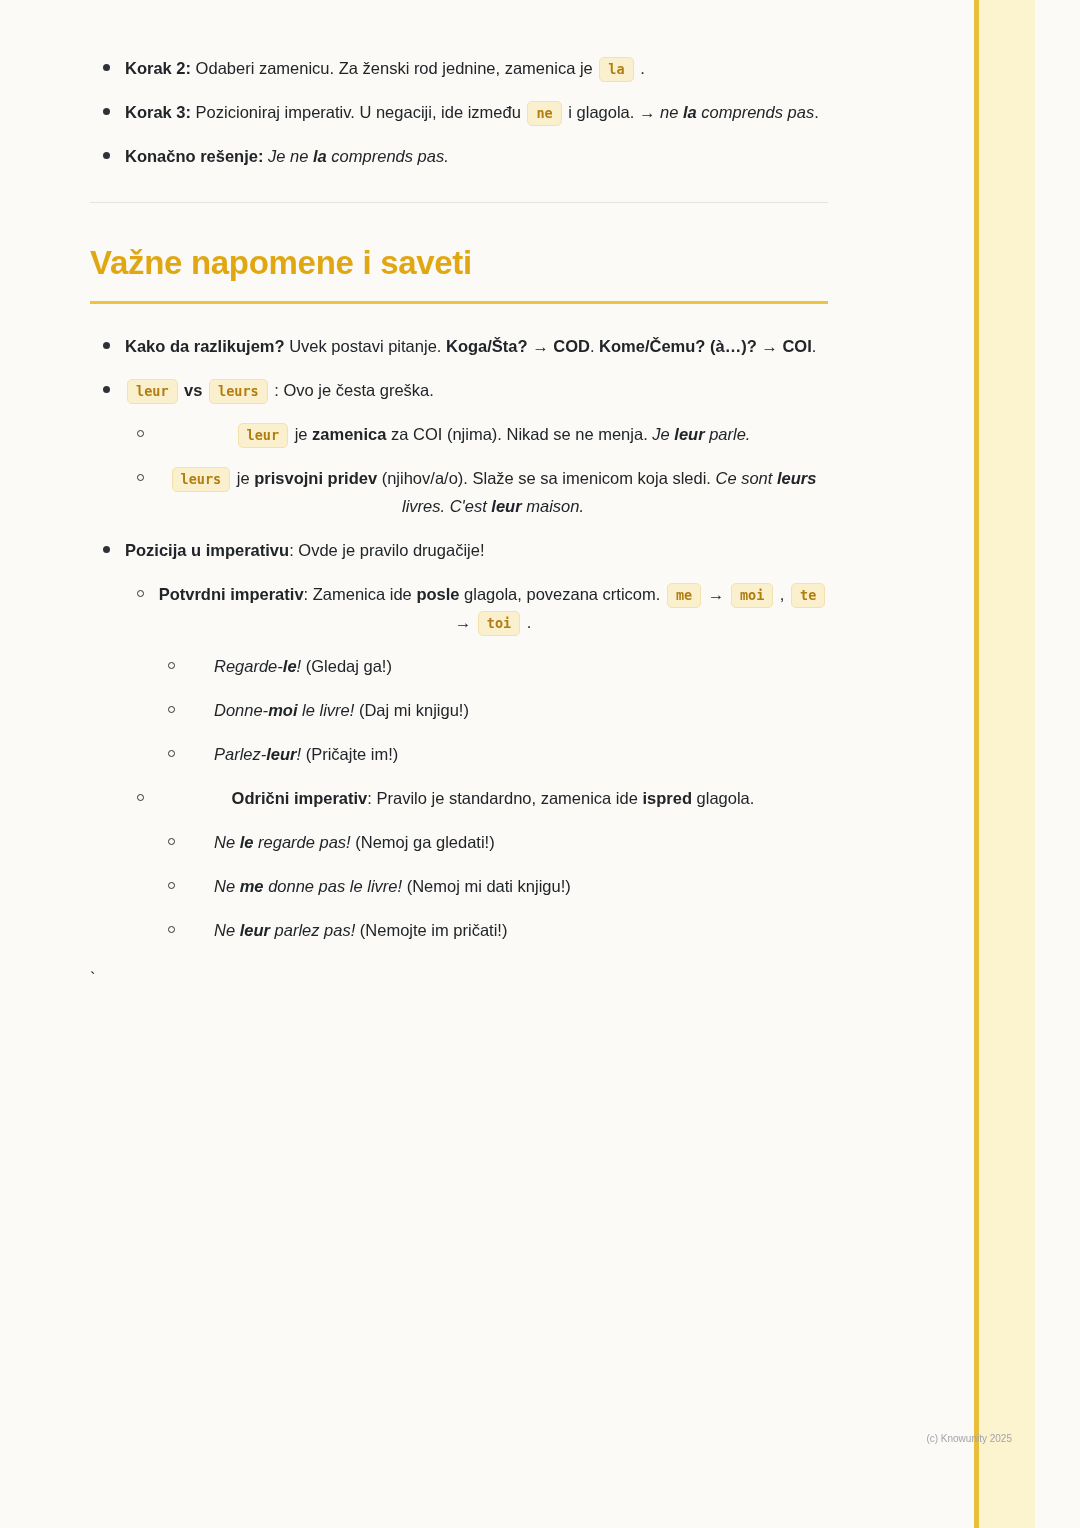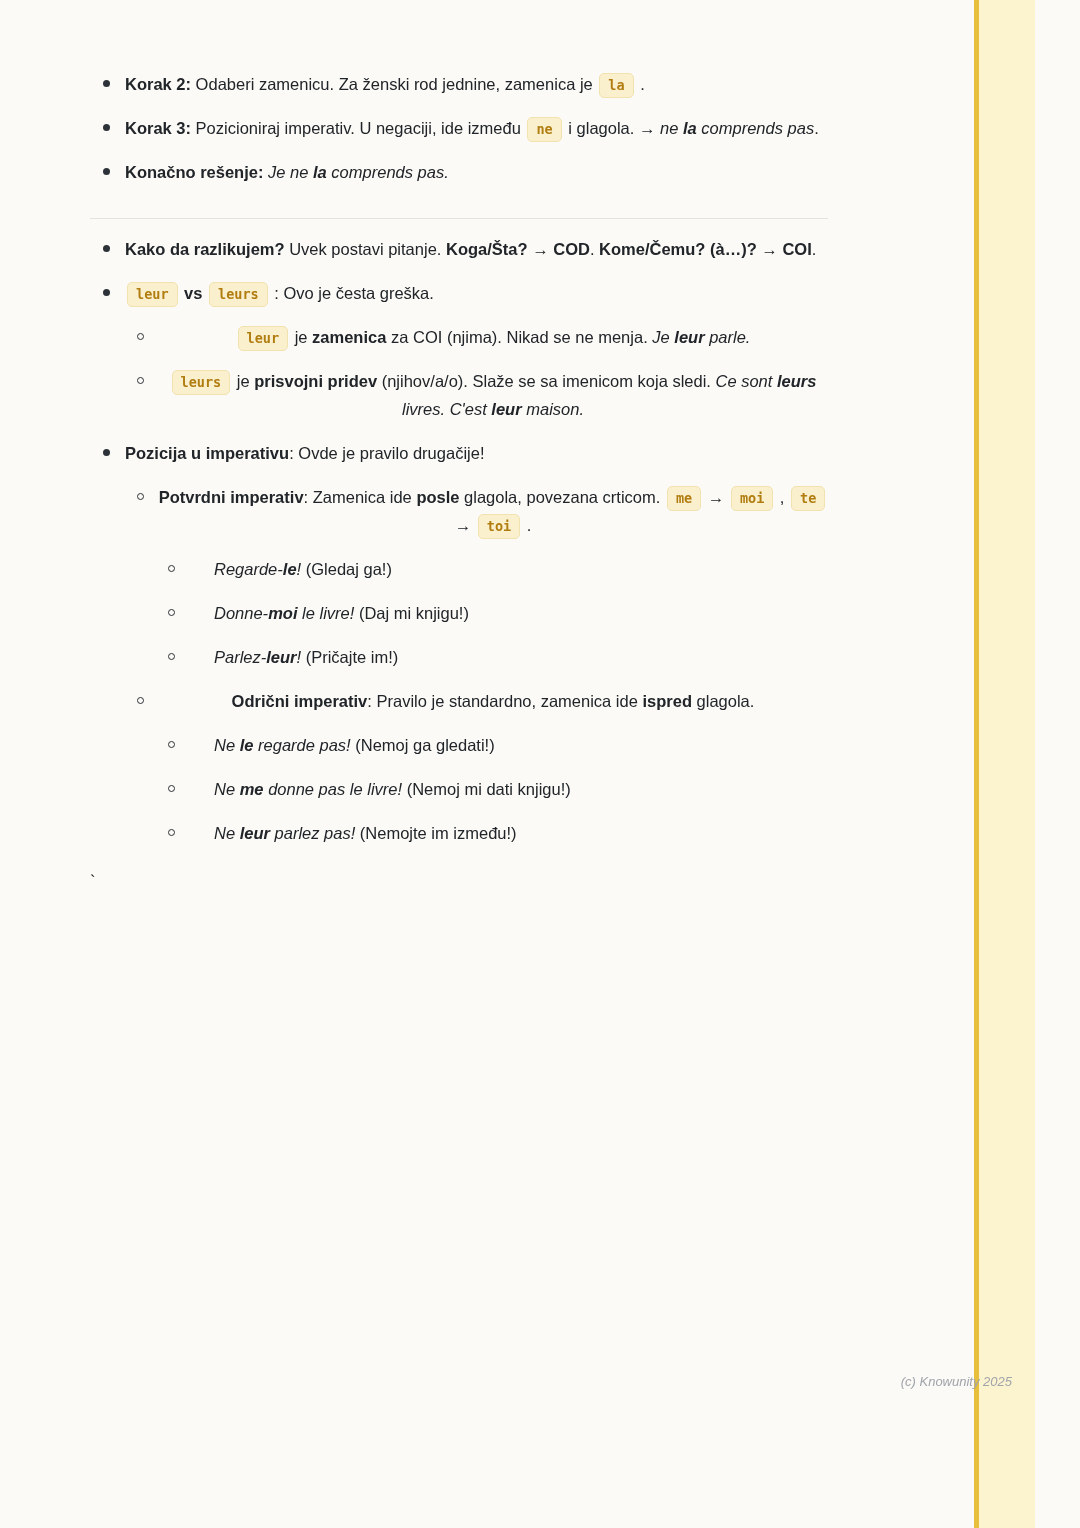--- a/index.html
+++ b/index.html
@@ -29,21 +29,21 @@
     font-size:16.5px;line-height:28px;
   }
   .divider{border:none;border-top:1px solid var(--divider);margin:32px 0 0 0;}
   .heading{
     color:var(--heading);
     font-size:33px;line-height:40px;font-weight:700;
     margin:40px 0 0 0;padding-bottom:18px;
     border-bottom:3px solid var(--heading-underline);
     letter-spacing:-0.3px;
   }
-  .list{margin-top:16px;}
+  .list{margin-top:0;}
   .heading + .list{margin-top:28px;}
   .li{display:flex;margin-bottom:16px;}
   .li .content{flex:1 1 auto;min-width:0;}
   .marker{flex:0 0 auto;}
   .l1{padding-left:13px;}  .l1 .marker{width:22px;}
   .l2{padding-left:47px;text-align:center;}  .l2 .marker{width:21px;}
   .l3{padding-left:78px;gap:26px;}  .l3 .marker{width:20px;}
   .marker::before{content:"";display:block;width:7px;height:7px;border-radius:50%;margin-top:10px;box-sizing:border-box;}
   .m1::before{background:#2d3238;}
   .m2::before,.m3::before{border:1.5px solid #2d3238;background:transparent;}
@@ -57,22 +57,22 @@
     padding:1px 8px;margin:0 2px;
     border-radius:5px;
     background:var(--code-bg);
     border:1px solid var(--code-border);
     color:var(--code-text);
     font-weight:700;
     vertical-align:baseline;
   }
   .paragraph{margin-top:20px;}
   .footer{
-    position:absolute;top:1374px;right:68px;z-index:2;
-    font-size:13px;color:var(--footer-text);font-style:italic;
+    position:absolute;top:1433px;right:68px;z-index:2;
+    font-size:10px;color:var(--footer-text);
   }
 </style>
 </head>
 <body>
 
 <div class="stripe-line"></div>
 <div class="stripe-band"></div>
 
 <div class="doc" id="doc">
     <div class="list">
@@ -83,20 +83,21 @@
       <div class="li l1">
         <span class="marker m1"></span>
         <span class="content"><span class="seg-b">Korak 3:</span><span> Pozicioniraj imperativ. U negaciji, ide između </span><span class="seg-code">ne</span><span> i glagola. → </span><span class="seg-i">ne </span><span class="seg-bi">la</span><span class="seg-i"> comprends pas</span><span>.</span></span>
       </div>
       <div class="li l1">
         <span class="marker m1"></span>
         <span class="content"><span class="seg-b">Konačno rešenje:</span><span> </span><span class="seg-i">Je ne </span><span class="seg-bi">la</span><span class="seg-i"> comprends pas.</span></span>
       </div>
     </div>
     <hr class="divider">
+    <h2 class="heading">Važne napomene i saveti</h2>
     <div class="list">
       <div class="li l1">
         <span class="marker m1"></span>
         <span class="content"><span class="seg-b">Kako da razlikujem?</span><span> Uvek postavi pitanje. </span><span class="seg-b">Koga/Šta? → COD</span><span>. </span><span class="seg-b">Kome/Čemu? (à…)? → COI</span><span>.</span></span>
       </div>
       <div class="li l1">
         <span class="marker m1"></span>
         <span class="content"><span class="seg-code">leur</span><span> </span><span class="seg-b">vs</span><span> </span><span class="seg-code">leurs</span><span> : Ovo je česta greška.</span></span>
       </div>
       <div class="li l2">
@@ -134,19 +135,19 @@
       <div class="li l3">
         <span class="marker m3"></span>
         <span class="content"><span class="seg-i">Ne </span><span class="seg-bi">le</span><span class="seg-i"> regarde pas!</span><span> (Nemoj ga gledati!)</span></span>
       </div>
       <div class="li l3">
         <span class="marker m3"></span>
         <span class="content"><span class="seg-i">Ne </span><span class="seg-bi">me</span><span class="seg-i"> donne pas le livre!</span><span> (Nemoj mi dati knjigu!)</span></span>
       </div>
       <div class="li l3">
         <span class="marker m3"></span>
-        <span class="content"><span class="seg-i">Ne </span><span class="seg-bi">leur</span><span class="seg-i"> parlez pas!</span><span> (Nemojte im između!)</span></span>
+        <span class="content"><span class="seg-i">Ne </span><span class="seg-bi">leur</span><span class="seg-i"> parlez pas!</span><span> (Nemojte im pričati!)</span></span>
       </div>
     </div>
     <div class="paragraph"><span>`</span></div>
   </div>
 
 <div class="footer">(c) Knowunity 2025</div>
 
 </body></html>

